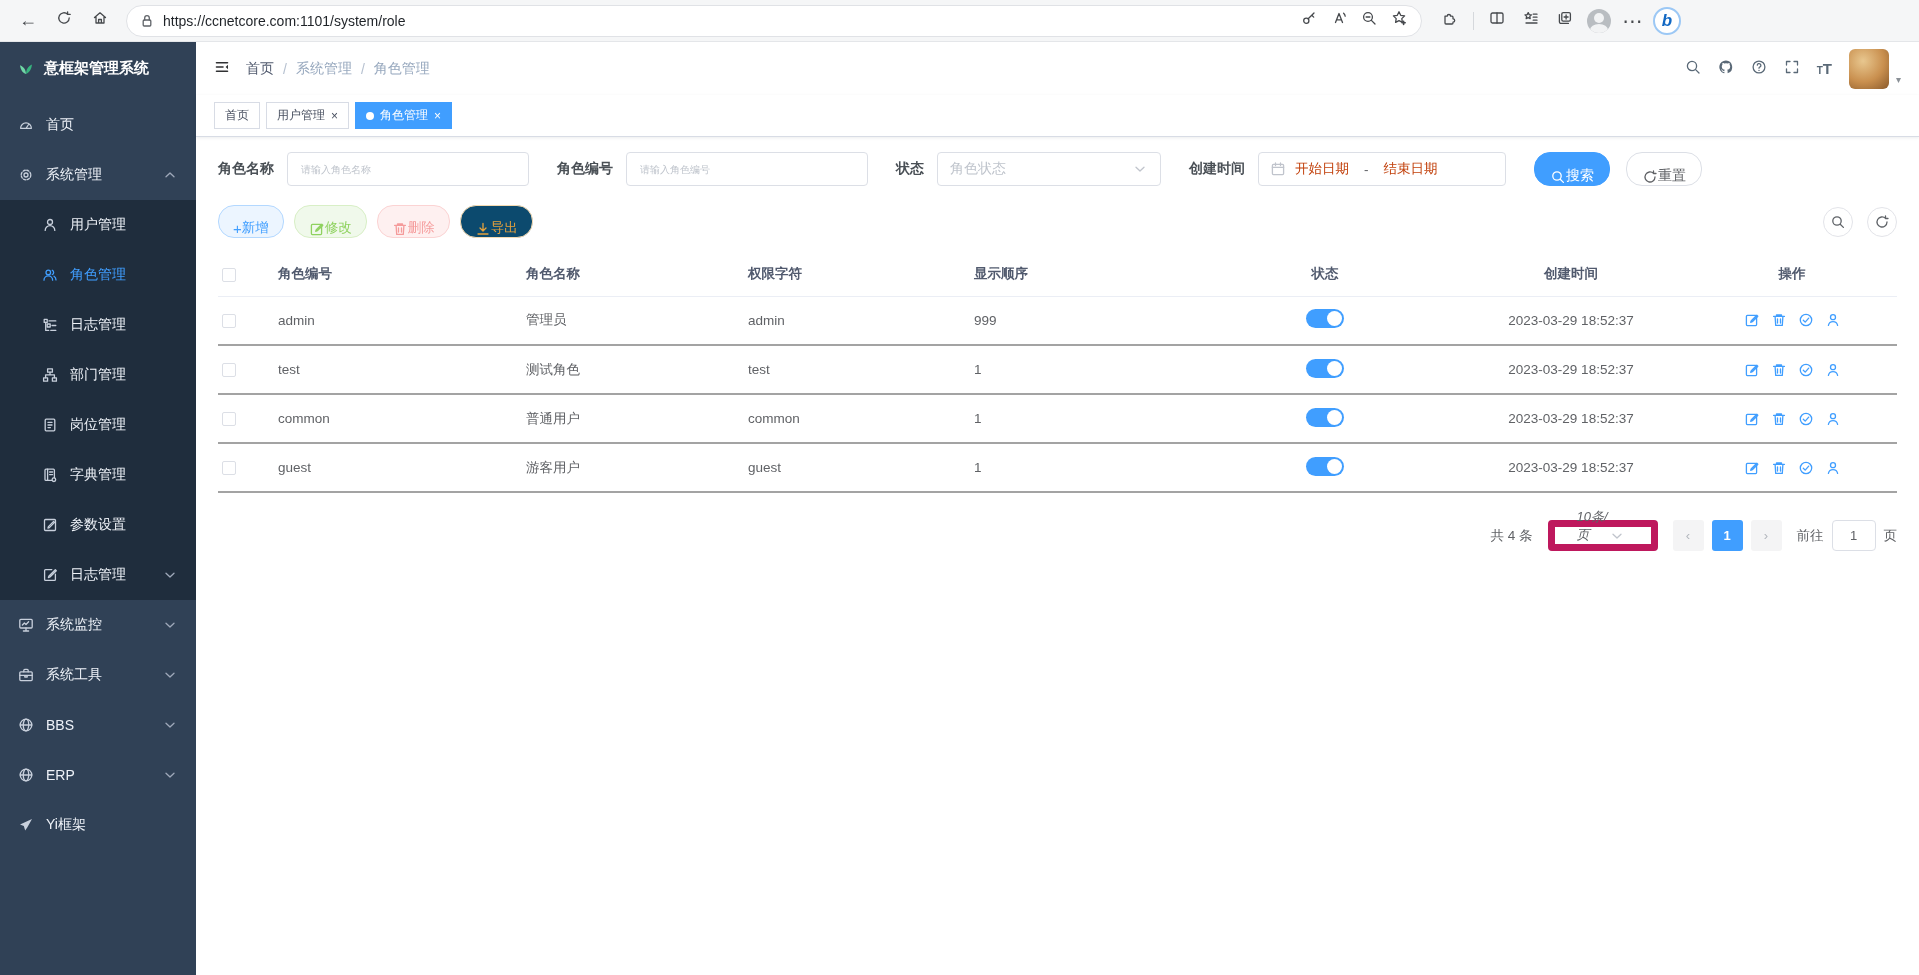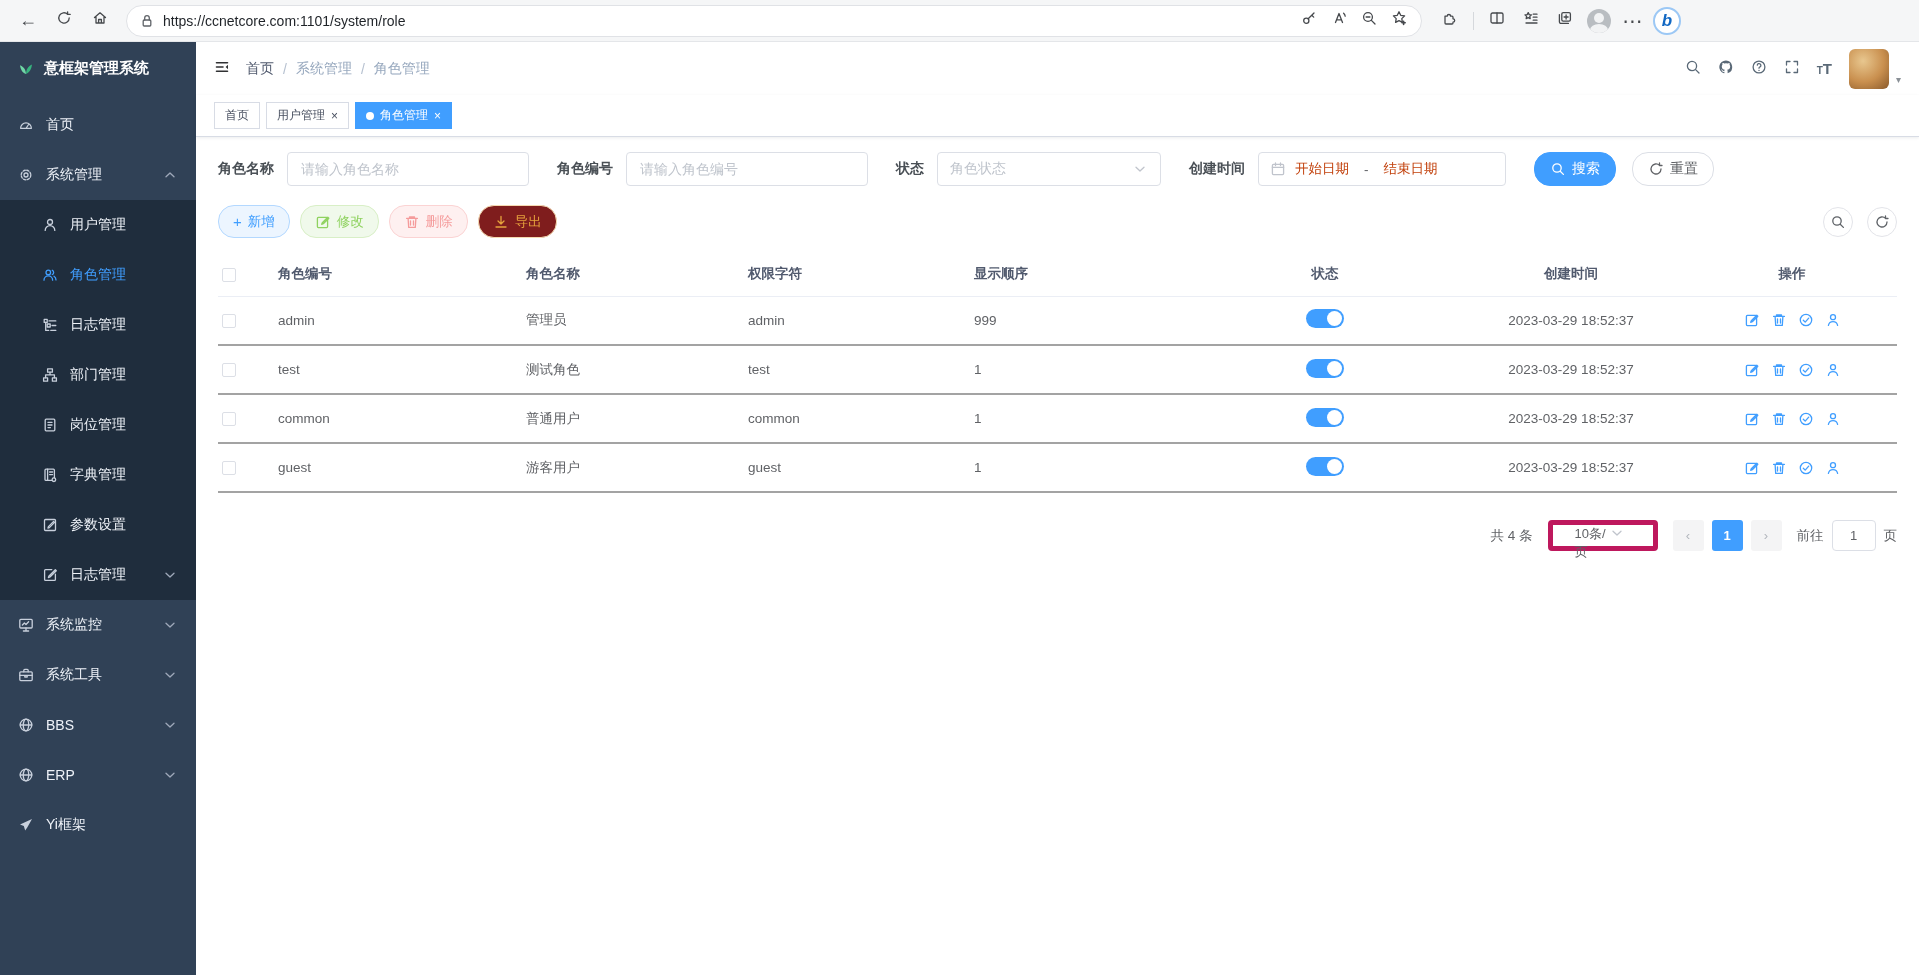--- a/index.html
+++ b/index.html
@@ -65,45 +65,45 @@
   .tag.active { background:#409eff; border-color:#409eff; color:#fff; }
   .tag.active .dot { display:block; }
   .tag .tag-close { font-size:12px; cursor:pointer; }
 
   
   .content { flex:1; padding:15px 22px 0 22px; }
   .filter-row { display:flex; align-items:center; margin-bottom:19px; }
   .f-group { display:flex; align-items:center; margin-right:28px; }
   .f-label { font-size:14px; font-weight:bold; color:#4a5056; margin-right:13px; white-space:nowrap; }
   .f-input { width:242px; height:34px; border:1px solid #dcdfe6; border-radius:4px;
-    padding:0 13px; font-size:14px; color:#606266; outline:none;
+    padding:0 13px; font-size:10px; color:#606266; outline:none;
     font-family:"Liberation Sans","DejaVu Sans",sans-serif; }
   .f-input::placeholder { color:#bfc4cc; }
   .f-select { width:224px; height:34px; border:1px solid #dcdfe6; border-radius:4px;
     display:flex; align-items:center; padding:0 12px; cursor:pointer; }
   .f-select .sel-text { flex:1; font-size:14px; color:#bfc4cc; }
   .f-select .sel-caret { color:#c0c4cc; display:flex; }
   .f-date { width:248px; height:34px; border:1px solid #dcdfe6; border-radius:4px;
     display:flex; align-items:center; padding:0 11px; gap:9px; cursor:pointer; }
   .f-date .cal-ic { color:#c0c4cc; display:flex; }
   .f-date .d-ph { font-size:13.5px; color:#c2410c; }
   .f-date .d-sep { font-size:13.5px; color:#606266; margin:0 6px; }
   .btn { height:34px; border-radius:16px; border:1px solid transparent; font-size:14px;
-    display:inline-flex; align-items:center; gap:6px; padding:0 15px; cursor:pointer;
+    display:inline-flex; align-items:flex-end; padding:0 15px; cursor:pointer;
     font-family:inherit; background:#fff; }
   .btn svg { flex-shrink:0; }
   .btn-search { background:#409eff; border-color:#409eff; color:#fff; margin-right:16px; }
   .btn-reset { border-color:#dcdfe6; color:#606266; }
 
   .toolbar-row { display:flex; align-items:center; gap:10px; margin-bottom:15px; }
   .btn-sm { height:33px; padding:0 14px; font-size:13.5px; }
   .btn-add    { background:#ecf5ff; border-color:#b3d8ff; color:#409eff; }
   .btn-modify { background:#f0f9eb; border-color:#d8efc6; color:#8fd25f; }
   .btn-delete { background:#fef0f0; border-color:#fbd3d3; color:#f59b9b; }
-  .btn-export { background:#7f1d1d; border-color:#f5dab1; color:#e6a23c; }
+  .btn-export { background:#0c4a6e; border-color:#f5dab1; color:#e6a23c; }
   .toolbar-right { margin-left:auto; display:flex; gap:14px; }
   .circle-btn { width:30px; height:30px; border-radius:50%; border:1px solid #e3e4e9;
     background:#fff; color:#5f6368; display:flex; align-items:center; justify-content:center; cursor:pointer; }
 
   table.role-table { width:100%; border-collapse:collapse; table-layout:fixed; }
   .role-table th { height:43px; font-size:13.5px; font-weight:bold; color:#515a6e;
     text-align:left; border-bottom:1px solid #ebeef5; padding:0 4px; }
   .role-table td { height:49px; font-size:13.5px; color:#606266;
     border-bottom:2px solid #a3a3a3; padding:0 4px; }
   .role-table th.center, .role-table td.center { text-align:center; }
@@ -111,22 +111,22 @@
     background:#fff; display:inline-block; vertical-align:middle; cursor:pointer; }
   .switch { width:38px; height:19px; border-radius:10px; background:#409eff; position:relative;
     display:inline-block; cursor:pointer; }
   .switch::after { content:""; position:absolute; right:2px; top:2px; width:15px; height:15px;
     border-radius:50%; background:#fff; }
   .ops { display:flex; justify-content:center; align-items:center; gap:11px; color:#409eff; }
   .op-ic { display:flex; cursor:pointer; }
 
   .pagination { display:flex; align-items:center; justify-content:flex-end; gap:15px;
     margin-top:27px; font-size:13.5px; color:#606266; }
-  .page-size { width:110px; height:31px; border:5px solid #be185d; border-radius:4px;
-    display:flex; align-items:flex-start; padding:0 10px 0 22px; cursor:pointer; }
+  .page-size { width:110px; height:31px; border:7px solid #be185d; border-radius:4px;
+    display:flex; align-items:flex-end; padding:0 10px 0 22px; cursor:pointer;font-style:italic; }
   .page-size span { flex:1; font-size:13px; color:#606266; }
   .page-size .sel-caret { color:#c0c4cc; display:flex; }
   .pager { display:flex; gap:8px; }
   .page-btn { min-width:31px; height:31px; border:none; border-radius:3px; background:#f4f4f5;
     color:#b2b6bd; font-size:13px; display:flex; align-items:center; justify-content:center; cursor:pointer; }
   .page-btn.num { color:#606266; font-weight:bold; }
   .page-btn.active { background:#409eff; color:#fff; }
   .goto { display:flex; align-items:center; gap:8px; }
   .goto-input { width:44px; height:31px; border:1px solid #dcdfe6; border-radius:4px;
     text-align:center; font-size:13px; color:#606266; outline:none;

